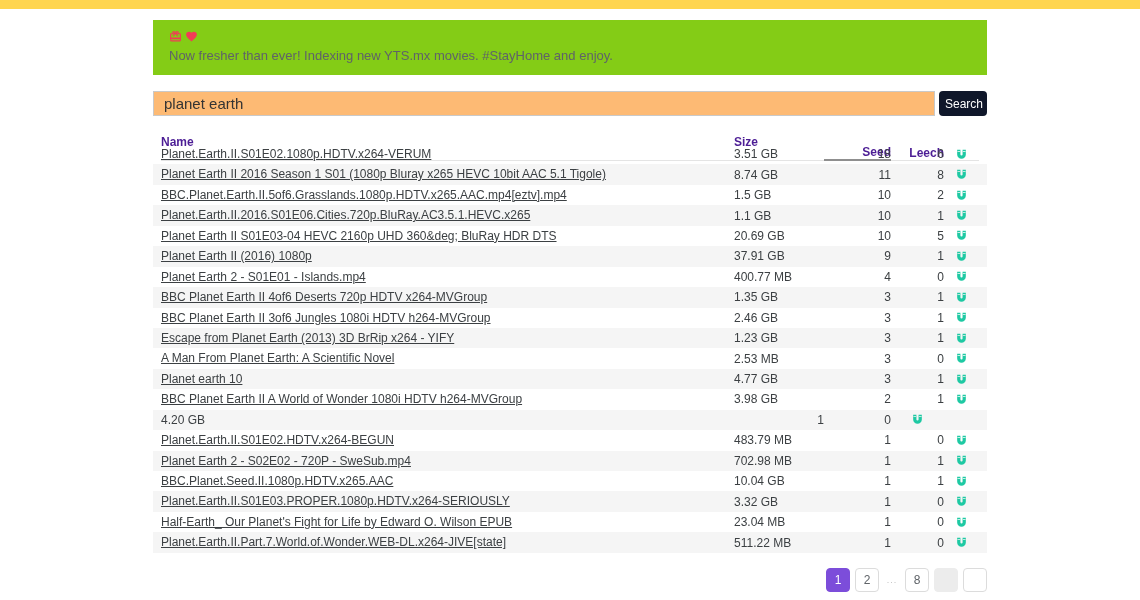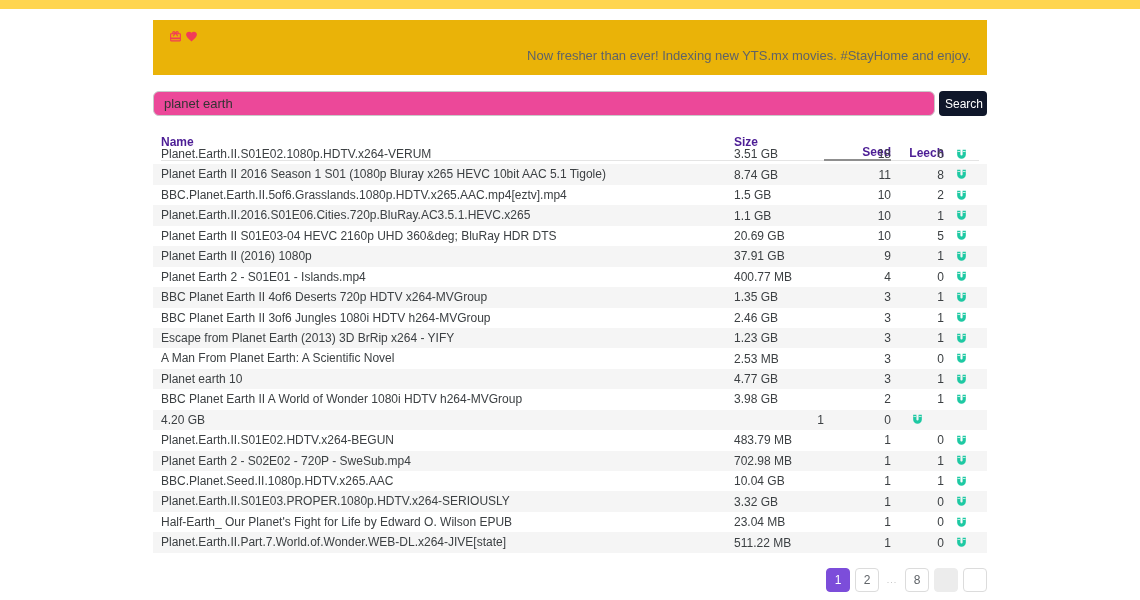--- a/index.html
+++ b/index.html
@@ -7,31 +7,31 @@
     margin: 0; padding: 0;
     width: 1140px; height: 600px;
     background: #ffffff;
     font-family: "Liberation Sans", "DejaVu Sans", sans-serif;
     overflow: hidden;
   }
   .top-bar { height: 9px; width: 100%; background: #FFD54F; }
   .container { width: 834px; margin: 11px auto 0 auto; }
 
   
-  .notice { background: #eab308; padding: 9px 16px 11px 16px; text-align: right; }
+  .notice { background: #84cc16; padding: 9px 16px 11px 16px; }
   .notice-icons { display: flex; align-items: center; gap: 3px; height: 14px; }
   .notice-icons svg { width: 13px; height: 13px; fill: #F23B57; }
   .notice-text { font-size: 13px; color: #5f6368; margin-top: 4px; line-height: 17px; }
 
   
   .search-row { display: flex; margin-top: 16px; gap: 4px; }
   .search-input {
-    flex: 1; height: 25px; border: 1px solid #c9c9c9; border-radius: 6px;
-    padding: 0 10px; font-size: 13px; color: #333;
-    font-family: inherit; outline: none; background: #ec4899;
+    flex: 1; height: 25px; border: 1px solid #c9c9c9; border-radius: 0;
+    padding: 0 10px; font-size: 15px; color: #333;
+    font-family: inherit; outline: none; background: #fdba74;
   }
   .search-btn {
     width: 48px; height: 25px; background: #0f172a; color: #fff;
     border: none; border-radius: 4px; font-size: 12px;
     font-family: inherit; cursor: pointer;
   }
 
   
   .thead, .row {
     display: grid;
@@ -48,20 +48,21 @@
   .th.right { justify-content: flex-end; margin-top: 22px; }
   .th.sorted { border-bottom: 2px solid #8f8f8f; }
 
   .row { height: 20.45px; font-size: 12px; color: #3c4043; }
   .row:nth-child(even) { background: #f5f5f5; }
   .row > div { display: flex; align-items: center; }
   .cell-name {
     overflow: hidden; white-space: nowrap; text-overflow: ellipsis;
     display: block !important; line-height: 20.45px; padding-right: 10px;
     cursor: pointer;
+    text-decoration: underline;
   }
   .cell-right { justify-content: flex-end; }
   .cell-magnet { justify-content: center; cursor: pointer; }
   .cell-magnet svg { width: 13px; height: 13px; fill: #1EC9A3; }
 
   
   .pagination {
     display: flex; justify-content: flex-end; align-items: center;
     gap: 5px; margin-top: 15px;
   }

